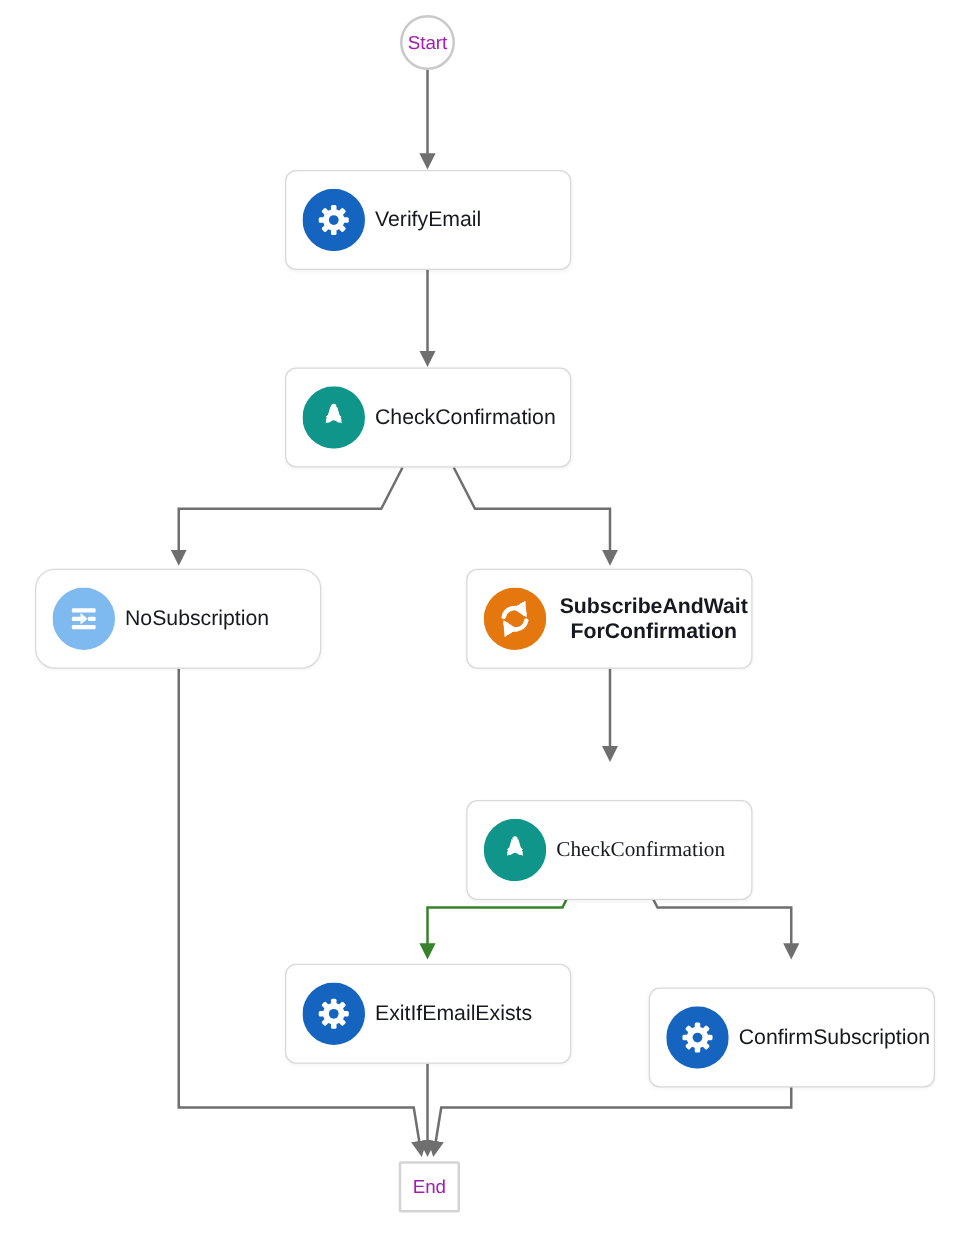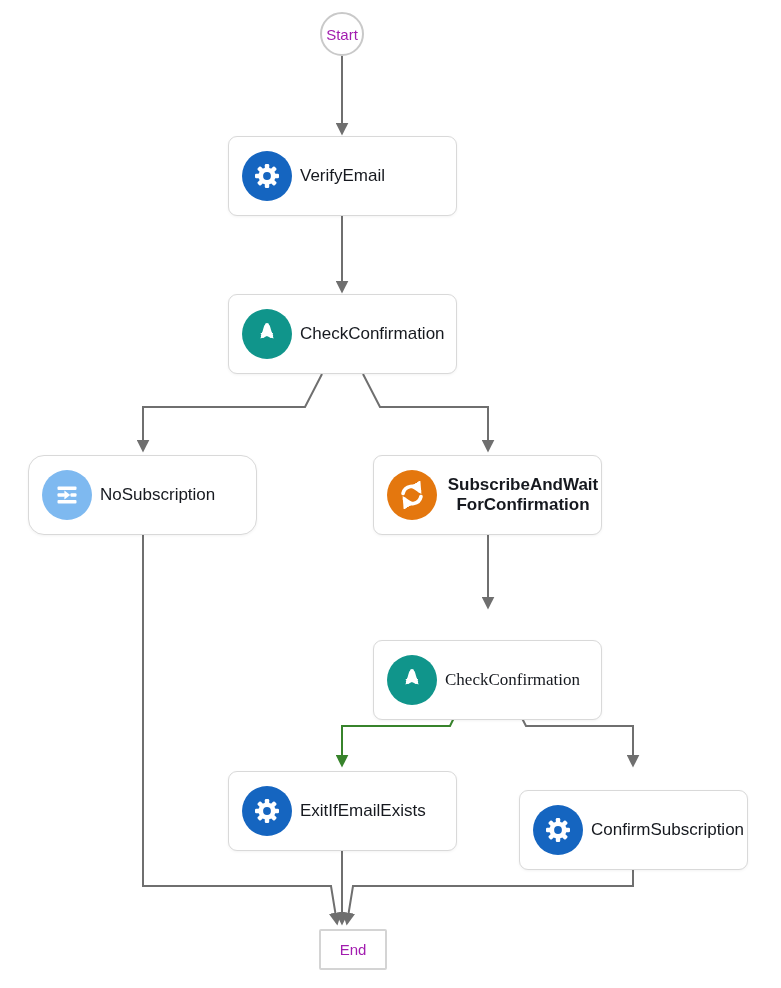--- a/index.html
+++ b/index.html
@@ -18,21 +18,21 @@
   .node-icon{flex:0 0 auto;display:block;}
   .node-label{
     width:max-content;max-width:162px;text-align:center;
     font-size:17px;line-height:1.15;color:#16191f;word-break:break-all;
   }
   .terminal{
     position:absolute;z-index:2;display:flex;align-items:center;justify-content:center;
     background:#ffffff;color:#a21caf;font-size:15px;box-sizing:border-box;
   }
   .terminal.start{left:320px;top:12px;width:44px;height:44px;border:2px solid #c9c9c9;border-radius:50%;}
-  .terminal.end{left:319px;top:929px;width:68px;height:41px;border:2px solid #d4d4d4;border-radius:2px;}
+  .terminal.end{left:319px;top:929px;width:49px;height:41px;border:2px solid #d4d4d4;border-radius:2px;}
 </style>
 </head>
 <body>
 
 <div class="canvas">
 
   <svg class="edge-layer">
     <defs>
       <marker id="ah" viewBox="0 0 10 10" refX="8" refY="5" markerWidth="6.5" markerHeight="6.5" orient="auto">
         <path d="M0,0 L10,5 L0,10 z" fill="#6f6f6f"></path>

